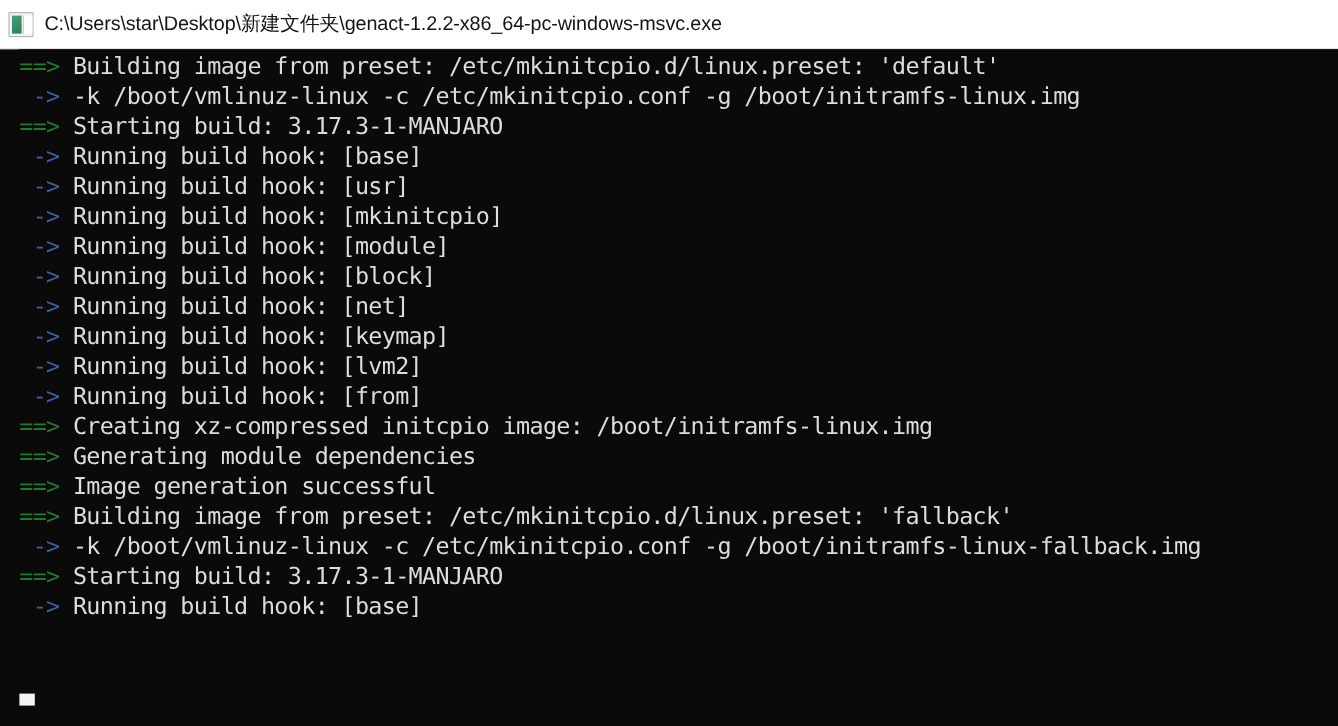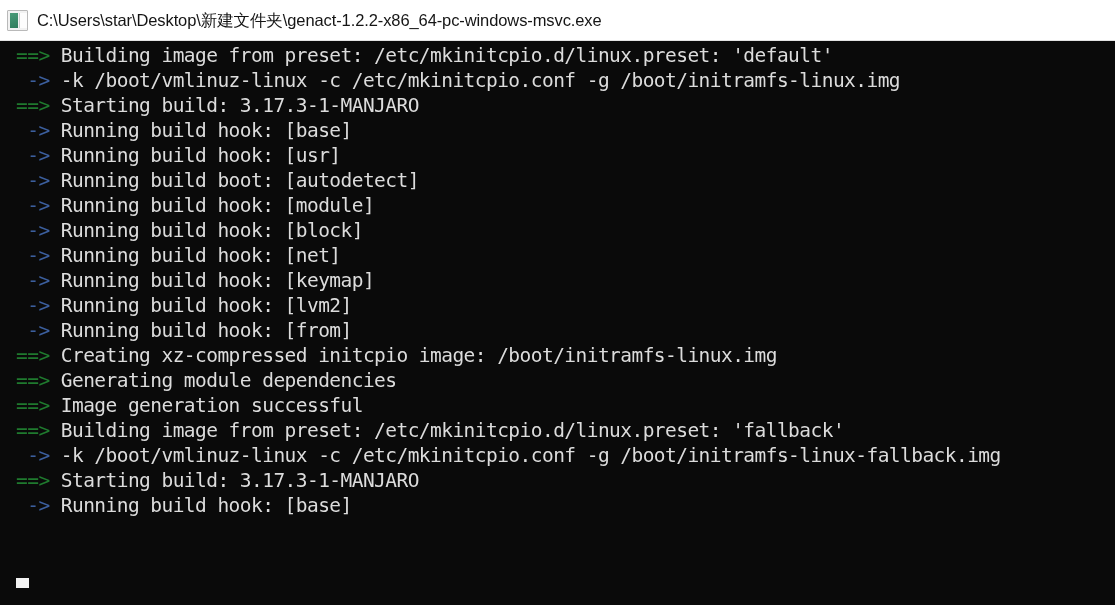--- a/index.html
+++ b/index.html
@@ -119,21 +119,21 @@
     <div id="title-text" style="color: rgb(21, 21, 21);">C:\Users\star\Desktop\新建文件夹\genact-1.2.2-x86_64-pc-windows-msvc.exe</div>
   </div>
 
   <div id="console" style="background: rgb(10, 10, 10);">
     <div id="lines" style="color: rgb(220, 220, 220);">
         <div class="line"><span class="sigil arrow-major" style="color: rgb(31, 122, 46);">==&gt;</span><span class="body"> Building image from preset: /etc/mkinitcpio.d/linux.preset: 'default'</span></div>
         <div class="line"><span class="sigil arrow-minor" style="color: rgb(60, 95, 158);"> -&gt;</span><span class="body"> -k /boot/vmlinuz-linux -c /etc/mkinitcpio.conf -g /boot/initramfs-linux.img</span></div>
         <div class="line"><span class="sigil arrow-major" style="color: rgb(31, 122, 46);">==&gt;</span><span class="body"> Starting build: 3.17.3-1-MANJARO</span></div>
         <div class="line"><span class="sigil arrow-minor" style="color: rgb(60, 95, 158);"> -&gt;</span><span class="body"> Running build hook: [base]</span></div>
         <div class="line"><span class="sigil arrow-minor" style="color: rgb(60, 95, 158);"> -&gt;</span><span class="body"> Running build hook: [usr]</span></div>
-        <div class="line"><span class="sigil arrow-minor" style="color: rgb(60, 95, 158);"> -&gt;</span><span class="body"> Running build boot: [autodetect]</span></div>
+        <div class="line"><span class="sigil arrow-minor" style="color: rgb(60, 95, 158);"> -&gt;</span><span class="body"> Running build hook: [mkinitcpio]</span></div>
         <div class="line"><span class="sigil arrow-minor" style="color: rgb(60, 95, 158);"> -&gt;</span><span class="body"> Running build hook: [module]</span></div>
         <div class="line"><span class="sigil arrow-minor" style="color: rgb(60, 95, 158);"> -&gt;</span><span class="body"> Running build hook: [block]</span></div>
         <div class="line"><span class="sigil arrow-minor" style="color: rgb(60, 95, 158);"> -&gt;</span><span class="body"> Running build hook: [net]</span></div>
         <div class="line"><span class="sigil arrow-minor" style="color: rgb(60, 95, 158);"> -&gt;</span><span class="body"> Running build hook: [keymap]</span></div>
         <div class="line"><span class="sigil arrow-minor" style="color: rgb(60, 95, 158);"> -&gt;</span><span class="body"> Running build hook: [lvm2]</span></div>
         <div class="line"><span class="sigil arrow-minor" style="color: rgb(60, 95, 158);"> -&gt;</span><span class="body"> Running build hook: [from]</span></div>
         <div class="line"><span class="sigil arrow-major" style="color: rgb(31, 122, 46);">==&gt;</span><span class="body"> Creating xz-compressed initcpio image: /boot/initramfs-linux.img</span></div>
         <div class="line"><span class="sigil arrow-major" style="color: rgb(31, 122, 46);">==&gt;</span><span class="body"> Generating module dependencies</span></div>
         <div class="line"><span class="sigil arrow-major" style="color: rgb(31, 122, 46);">==&gt;</span><span class="body"> Image generation successful</span></div>
         <div class="line"><span class="sigil arrow-major" style="color: rgb(31, 122, 46);">==&gt;</span><span class="body"> Building image from preset: /etc/mkinitcpio.d/linux.preset: 'fallback'</span></div>

